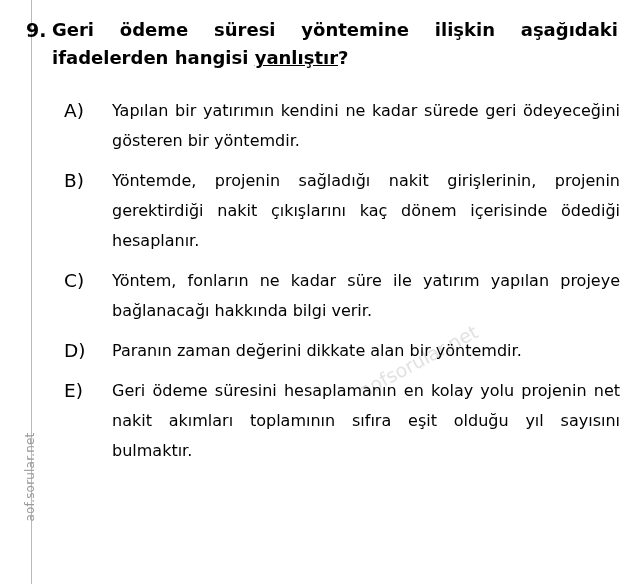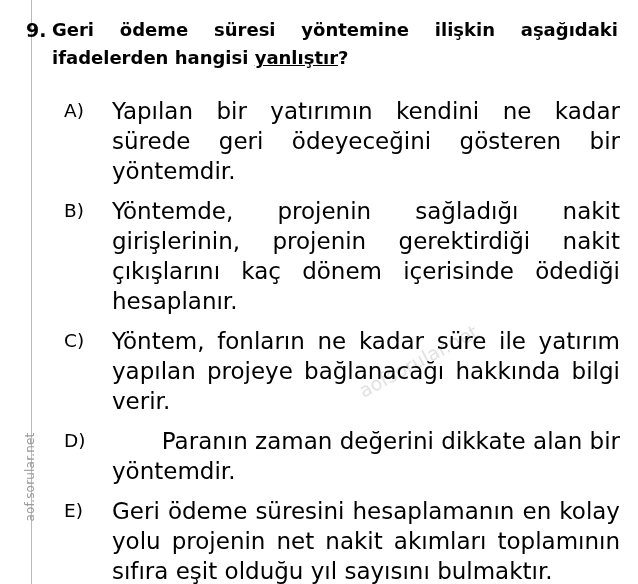--- a/index.html
+++ b/index.html
@@ -109,21 +109,21 @@
   }
   .opt-label {
     flex: 0 0 48px;
     width: 48px;
     font-size: 18.5px;
     line-height: 30px;
     font-family: "DejaVu Sans", sans-serif;
   }
   .opt-text {
     flex: 1 1 auto;
-    font-size: 23px;
+    font-size: 16px;
     line-height: 30px;
     text-align: justify;
     text-align-last: left;
     font-family: "DejaVu Sans", sans-serif;
   }
   .opt-text.nojust {
     text-align: right;
   }
 </style>
 </head>

